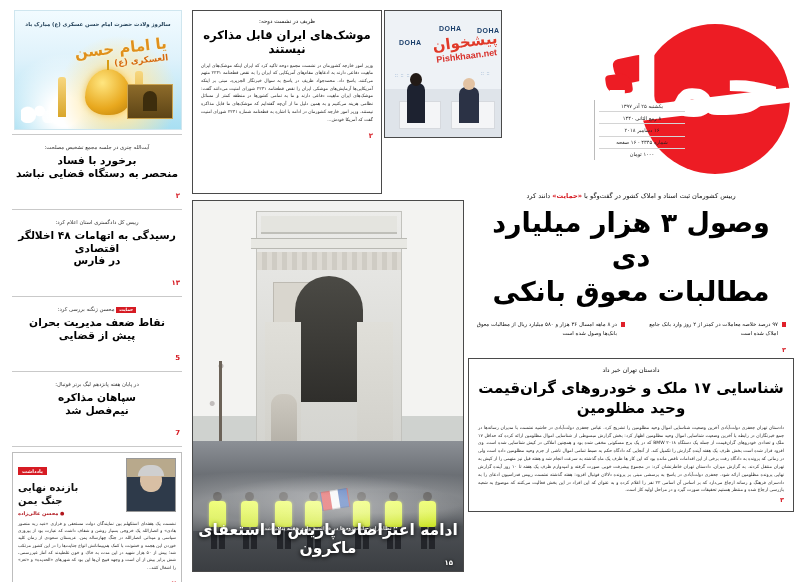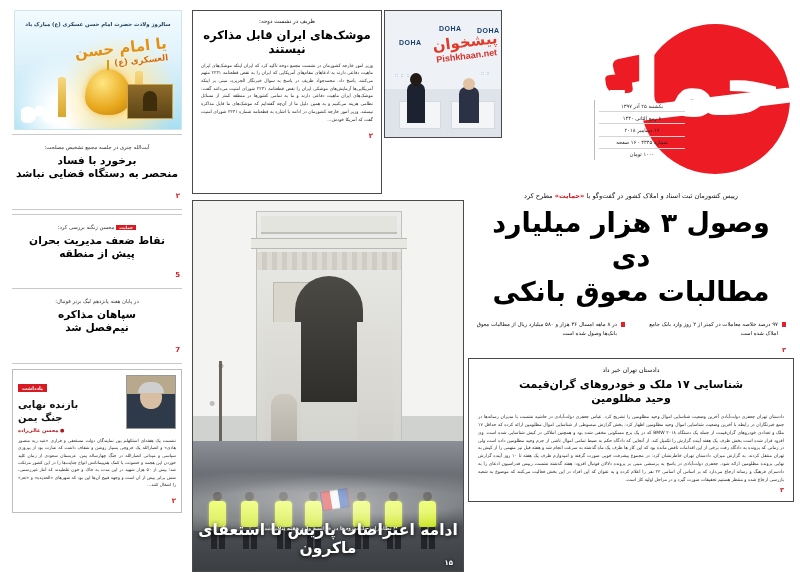--- a/index.html
+++ b/index.html
@@ -292,21 +292,21 @@
   .bullet:before{
     content:"";position:absolute;right:0;top:2px;width:4.5px;height:4.5px;background:#e0202a;
   }
   .lead-pg{color:#d61b23;font-size:6.5px;font-weight:bold;margin:1px 4px 4px 0;}
 
   .art2{
     border:1.3px solid #4a4a4a;box-sizing:border-box;margin:4px 2px 0 2px;
     padding:7px 9px;background:#fff;
   }
   .art2 .kicker{font-size:6.2px;text-align:center;margin-bottom:4px;}
-  .art2 .hl{font-size:11px;text-align:center;line-height:1.34;}
+  .art2 .hl{font-size:15px;text-align:center;line-height:1.34;}
   .art2 .body-txt{font-size:4.5px;line-height:1.74;margin-top:6px;}
   .art2-pg{color:#d61b23;font-size:6.5px;font-weight:bold;text-align:right;margin-top:2px;}
 </style>
 </head>
 <body>
 
 <div class="page">
 <div class="sheet">
 
   <div class="leftcol rtl">
@@ -326,29 +326,35 @@
 
     <div class="rule"></div>
     <div class="side-item">
       <div class="kicker">آیت‌الله چتری در جلسه مجمع تشخیص مصلحت:</div>
       <div class="hl" style="white-space:pre-line">برخورد با فساد
 منحصر به دستگاه قضایی نباشد</div>
       <div class="foot"><span class="pgnum">۲</span></div>
     </div>
 
     <div class="rule"></div>
+    <div class="side-item">
+      <div class="kicker">رییس کل دادگستری استان اعلام کرد:</div>
+      <div class="hl" style="white-space:pre-line">رسیدگی به اتهامات ۴۸ اخلالگر اقتصادی
+در فارس</div>
+      <div class="foot"><span class="pgnum">۱۳</span></div>
+    </div>
 
     <div class="rule"></div>
     <div class="side-item">
       <div class="kicker">
         <span class="redtag" style="font-size:4.4px;padding:0 3px">حمایت</span>
         <span>محسن زنگنه بررسی کرد:</span>
       </div>
       <div class="hl" style="white-space:pre-line">نقاط ضعف مدیریت بحران
-پیش از منطقه</div>
+پیش از قضایی</div>
       <div class="foot"><span class="pgnum">5</span></div>
     </div>
 
     <div class="rule"></div>
     <div class="side-item">
       <div class="kicker">در پایان هفته پانزدهم لیگ برتر فوتبال:</div>
       <div class="hl" style="white-space:pre-line">سپاهان مذاکره
 نیم‌فصل شد</div>
       <div class="foot"><span class="pgnum">7</span></div>
     </div>
@@ -468,21 +474,21 @@
         <div class="meta-line">یکشنبه ۲۵ آذر ۱۳۹۷</div>
         <div class="meta-line">۸ ربیع الثانی ۱۴۴۰</div>
         <div class="meta-line">۱۶ دسامبر ۲۰۱۸</div>
         <div class="meta-line">شماره ۴۳۴۵ - ۱۶ صفحه</div>
         <div class="meta-line">۱۰۰۰ تومان</div>
       </div>
     </div>
 
     <div class="lead">
       <div class="kicker">
-        <span>رییس کشورمان ثبت اسناد و املاک کشور در گفت‌وگو با </span><b>«حمایت»</b><span> مطرح کرد</span>
+        <span>رییس کشورمان ثبت اسناد و املاک کشور در گفت‌وگو با </span><b>«حمایت»</b><span> دانند کرد</span>
       </div>
       <div class="hl" style="white-space:pre-line">وصول ۳ هزار میلیارد دی
 مطالبات معوق بانکی</div>
       <div class="bullets">
         <div class="bullet">۹۷ درصد خلاصه معاملات در کمتر از ۲ روز وارد بانک جامع املاک شده است</div>
         <div class="bullet">در ۸ ماهه امسال ۳۶ هزار و ۵۸۰ میلیارد ریال از مطالبات معوق بانک‌ها وصول شده است</div>
       </div>
       <div class="lead-pg">۳</div>
     </div>
 

